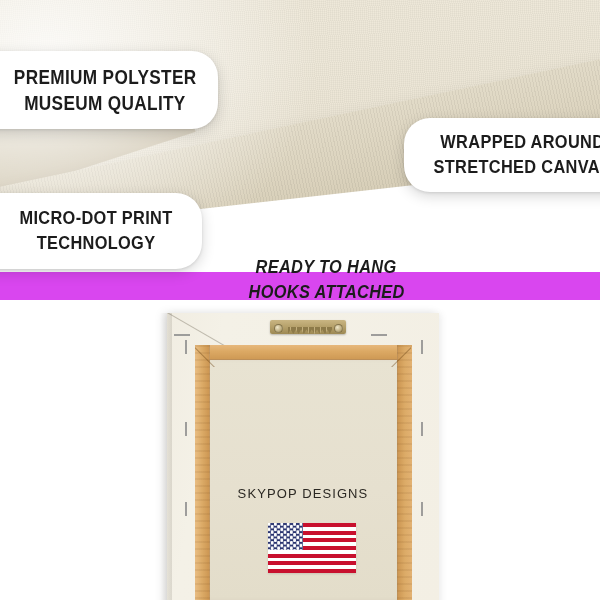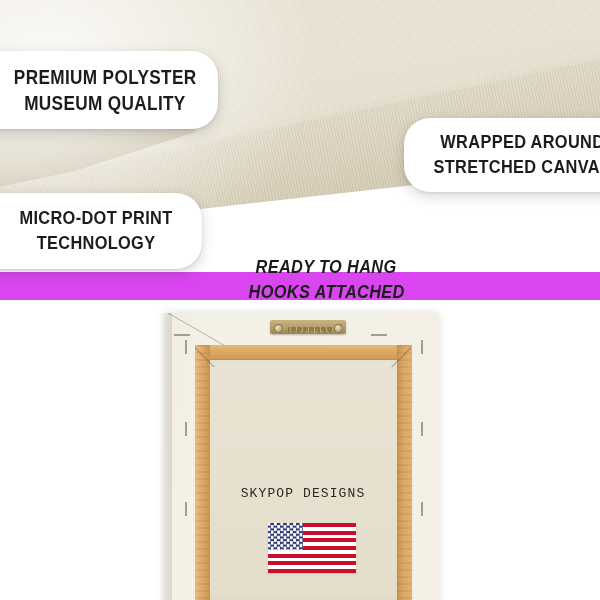--- a/index.html
+++ b/index.html
@@ -217,21 +217,21 @@
 
   
   .staple{position:absolute;background:#8e8e8e;z-index:3;opacity:.85;}
   .staple.v{width:2px;height:14px;}
   .staple.h{width:16px;height:2px;}
 
   
   .brand{
     position:absolute;left:204px;top:486px;width:198px;
     text-align:center;z-index:4;
-    font-family:Liberation Mono, monospace;
+    font-family:Liberation Sans, sans-serif;
     font-size:13px;letter-spacing:1.1px;color:#2b2823;
   }
   .flag{
     position:absolute;left:268px;top:523px;width:88px;height:50px;z-index:4;
     box-shadow:0 1px 2px rgba(0,0,0,.12);
     overflow:hidden;background:#fff;
   }
   .flag-stripes{
     position:absolute;inset:0;
     background:repeating-linear-gradient(180deg,

